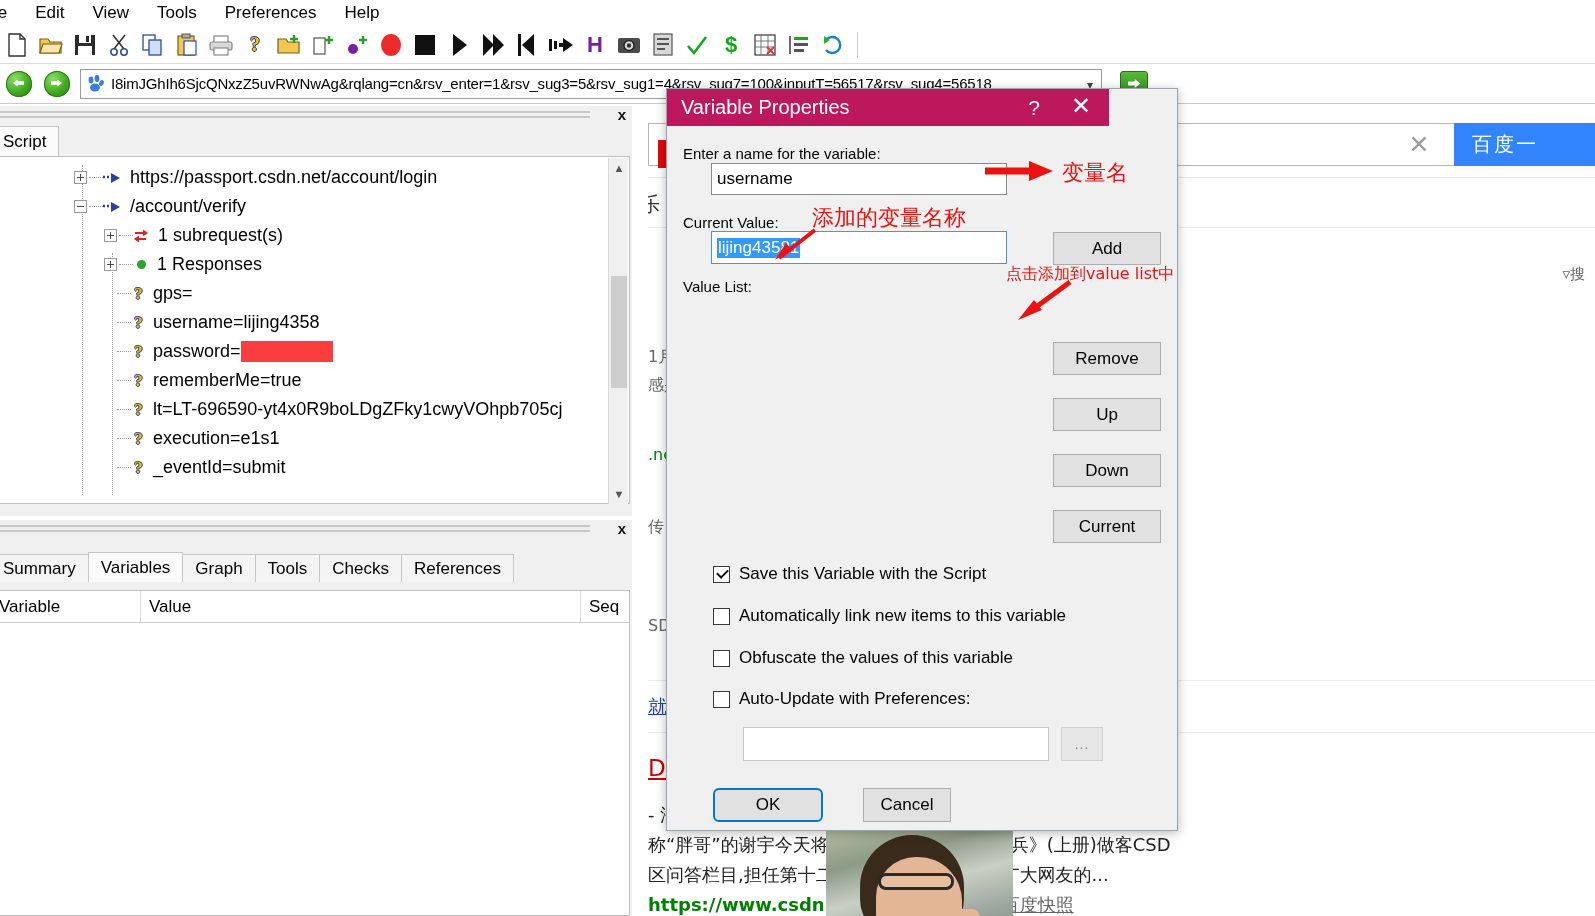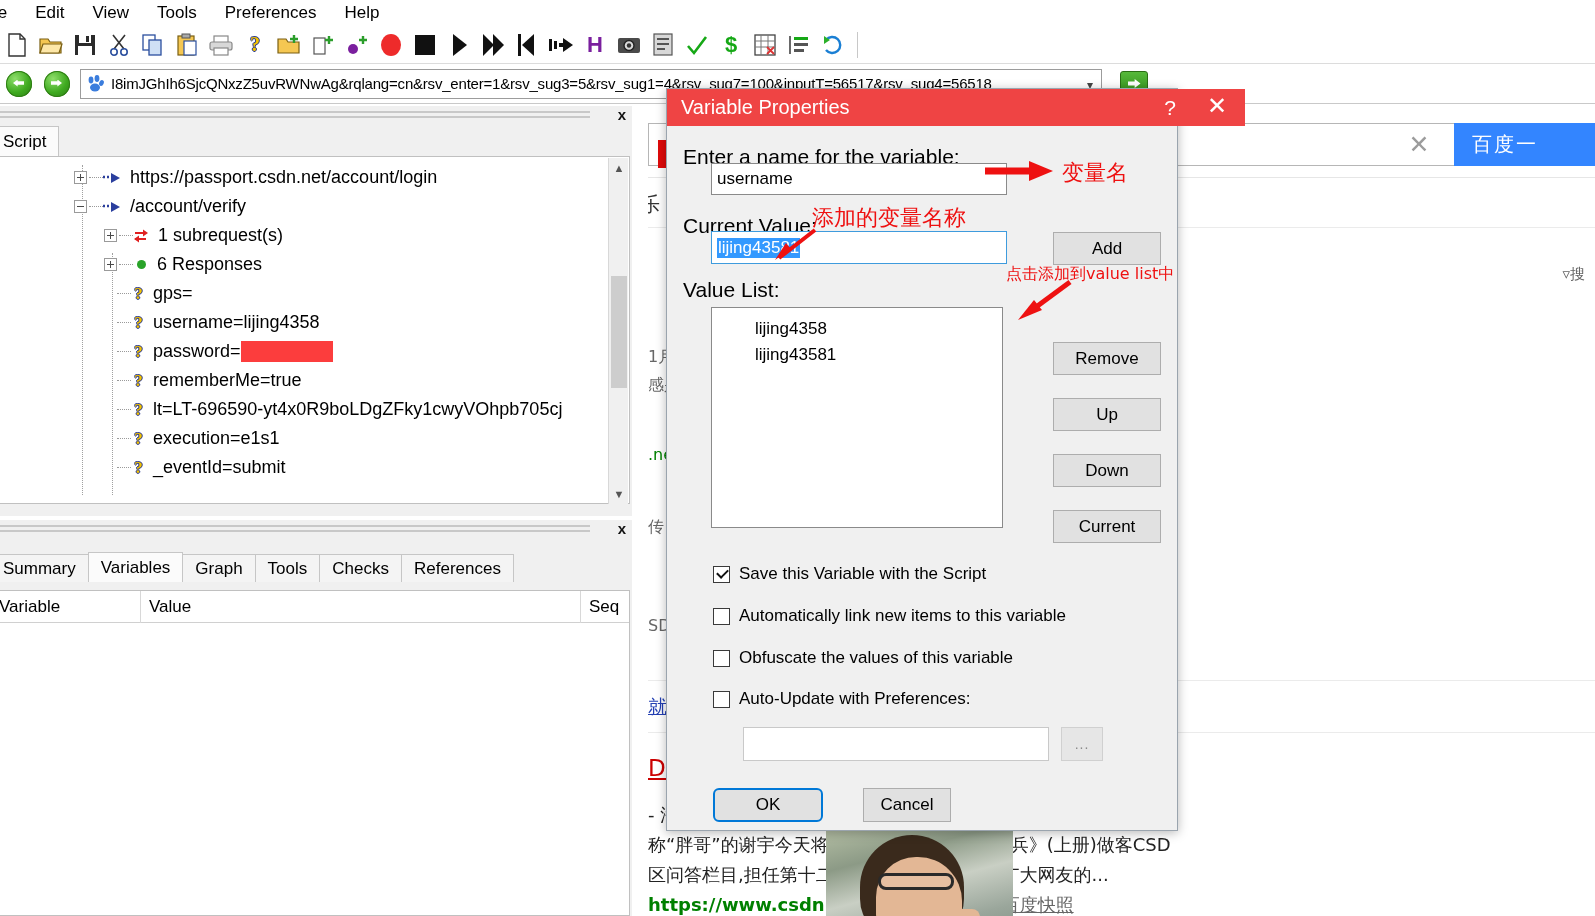--- a/index.html
+++ b/index.html
@@ -241,39 +241,39 @@
     font-family: "Liberation Sans", sans-serif;
   }
 
   
   .dlg {
     position: absolute; left: 666px; top: 88px; width: 512px; height: 743px;
     background: #f0f0f0; border: 1px solid #9aa4ae;
     box-shadow: 0 2px 10px rgba(0,0,0,0.28);
   }
   .dlg-title {
-    position: absolute; left: 0; top: 0; width: 578px; height: 37px;
-    background: #ef4444; display: flex; align-items: center;
+    position: absolute; left: 0; top: 0; width: 442px; height: 37px;
+    background: #be185d; display: flex; align-items: center;
   }
   .dlg-title .t {
     color: #fff; font-size: 20px; margin-left: 14px;
     font-family: "Liberation Sans", sans-serif;
   }
   .dlg-help {
     position: absolute; right: 58px; top: 3px; width: 34px; height: 31px;
     color: #fff; font-size: 21px; text-align: center; line-height: 31px;
     font-family: "Liberation Sans", sans-serif;
   }
   .dlg-close {
     position: absolute; right: 6px; top: 3px; width: 44px; height: 31px;
     color: #fff; font-size: 24px; text-align: center; line-height: 29px;
     font-family: "DejaVu Sans", sans-serif; font-weight: 300;
   }
   .dlg-lbl {
-    position: absolute; font-size: 21px; color: #000;
+    position: absolute; font-size: 15px; color: #000;
     font-family: "Liberation Sans", sans-serif; white-space: nowrap;
   }
   .dlg-input {
     position: absolute; background: #fff; border: 1px solid #8a8a8a;
     display: flex; align-items: center; padding-left: 5px;
     font-size: 17px; color: #000; font-family: "Liberation Sans", sans-serif;
   }
   .dlg-input.focused { border: 1px solid #3e9bdd; }
   .sel-text { background: #3399ff; color: #fff; padding: 0 1px; }
   .caretbar { display:inline-block; width:2px; height:18px; background:#1f1f1f; vertical-align:-4px; margin-right:-2px;}
@@ -660,21 +660,21 @@
               <path d="M6 7.5 L1 11 L6 14.5 Z" fill="#e02020"></path>
             </svg>
         </span>
         <span class="tree-label">1 subrequest(s)</span>
       </div>
 
       <div class="tree-row" style="left:113px; top:93px;">
         <span class="expander plus"></span>
         <span class="dots"></span>
         <span class="ico-dot"></span>
-        <span class="tree-label">6 Responses</span>
+        <span class="tree-label">1 Responses</span>
       </div>
 
       <div class="tree-row" style="left:113px; top:122px;">
         <span style="width:13px;flex:0 0 auto;"></span>
         <span class="dots"></span>
         <span class="ico-q">?</span>
         <span class="tree-label">gps=</span>
       </div>
 
       <div class="tree-row" style="left:113px; top:151px;">
@@ -766,24 +766,20 @@
     <div class="dlg-input" style="left:44px; top:74px; width:296px; height:32px;">username</div>
 
     <div class="dlg-lbl" style="left:16px; top:125px;">Current Value:</div>
     <div class="dlg-input focused" style="left:44px; top:142px; width:296px; height:33px;">
       <span class="caretbar"></span>
         <span class="sel-text">lijing43581</span>
     </div>
 
     <div class="dlg-lbl" style="left:16px; top:189px;">Value List:</div>
 
-    <div class="listbox" style="left:44px; top:218px;">
-      <div class="li">lijing4358</div>
-      <div class="li">lijing43581</div>
-    </div>
 
     <div class="btn" style="left:386px; top:143px; width:108px;">Add</div>
     <div class="btn" style="left:386px; top:253px; width:108px;">Remove</div>
     <div class="btn" style="left:386px; top:309px; width:108px;">Up</div>
     <div class="btn" style="left:386px; top:365px; width:108px;">Down</div>
     <div class="btn" style="left:386px; top:421px; width:108px;">Current</div>
 
     <div class="cbrow" style="left:46px; top:475px;">
       <span class="cbox on"></span>
       <span class="cblabel">Save this Variable with the Script</span>

